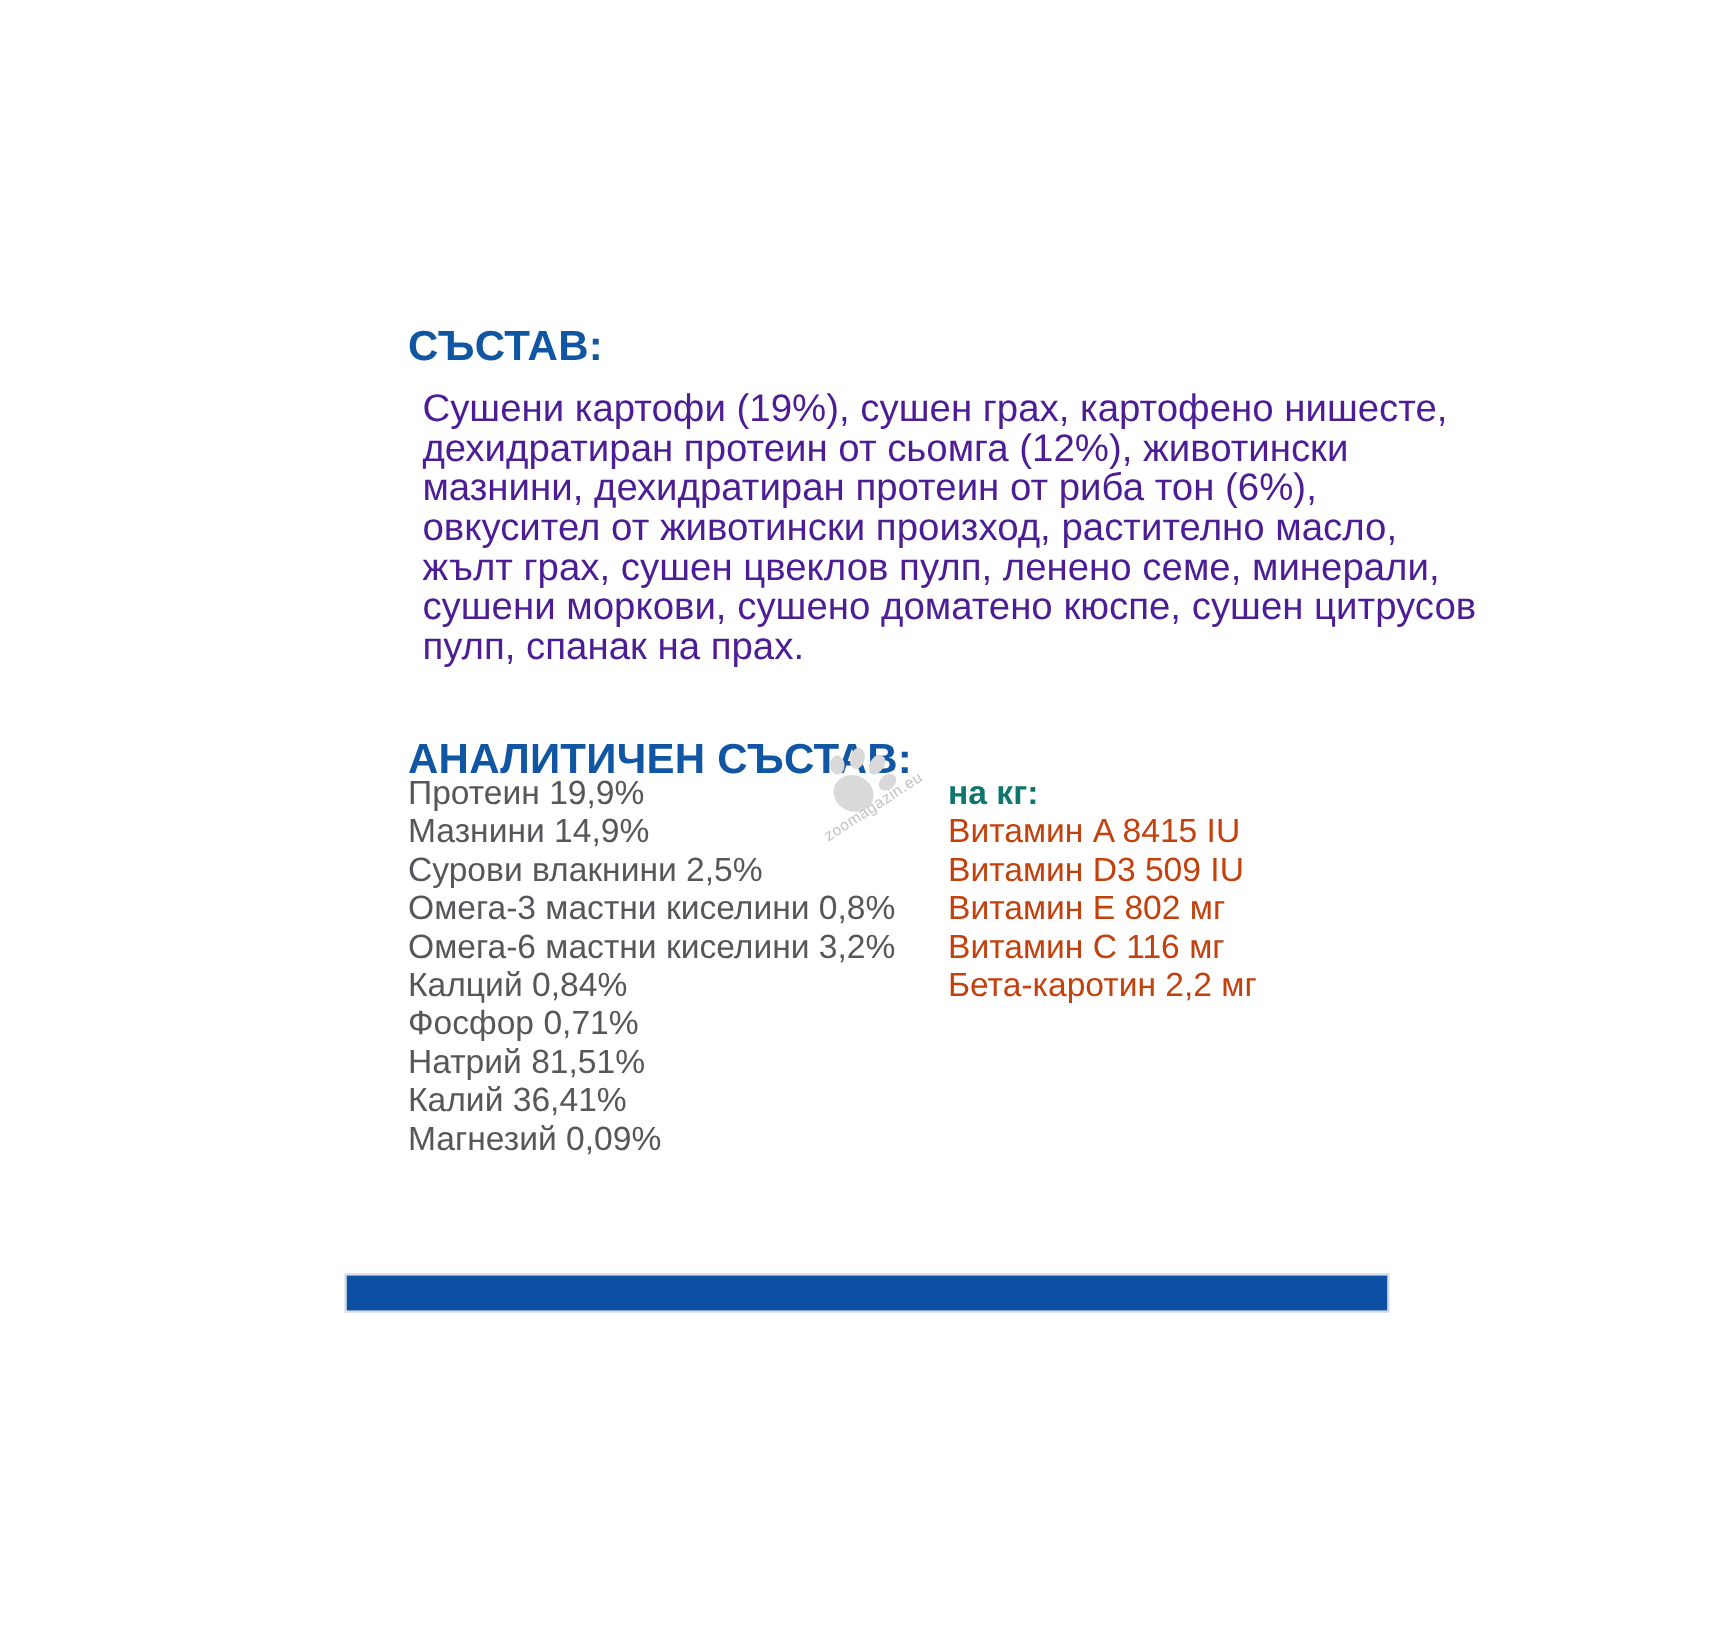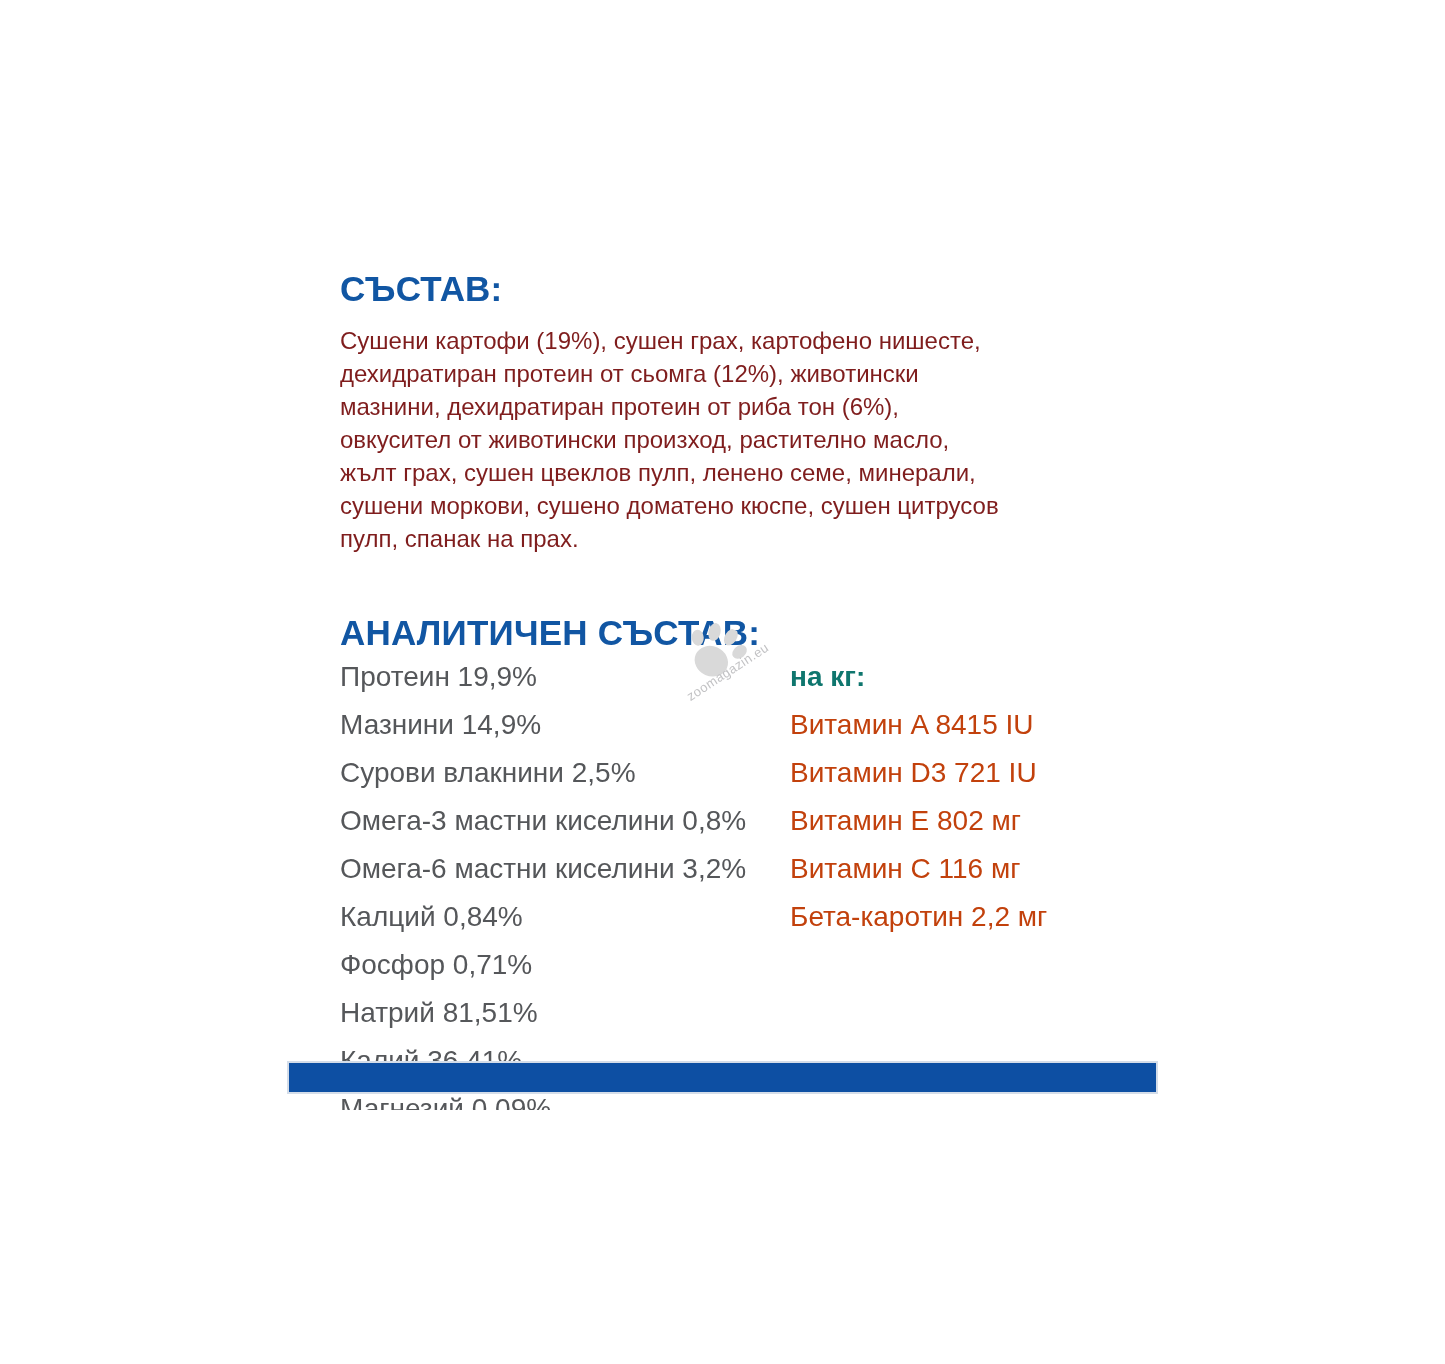--- a/index.html
+++ b/index.html
@@ -22,45 +22,44 @@
     font-size: 35px;
     font-weight: bold;
     color: #1156a3;
     letter-spacing: 0.2px;
     white-space: nowrap;
   }
   #composition-heading { top: 269px; }
   #analysis-heading   { top: 613px; }
   .body-text {
     position: absolute;
-    left: 340px;
+    left: 352px;
     top: 324px;
     margin: 0;
-    font-size: 24px;
+    font-size: 32px;
     line-height: 33px;
-    color: #7f1d1d;
+    color: #4c1d95;
     white-space: pre-line;
   }
   .columns {
     position: absolute;
     left: 340px;
     top: 645px;
   }
   ul.plain {
     list-style: none;
     margin: 0;
     padding: 0;
   }
   .nutrient-list li,
   .vitamin-list li,
   .per-kg {
     font-size: 28px;
     line-height: 32px;
     white-space: nowrap;
-    margin-top: 16px;
   }
   .nutrient-list { color: #55575a; }
   .vitamins {
     position: absolute;
     left: 450px; 
     top: 0;
   }
   .per-kg {
     font-weight: bold;
     color: #0f766e;
@@ -129,21 +128,21 @@
       <li>Фосфор 0,71%</li>
       <li>Натрий 81,51%</li>
       <li>Калий 36,41%</li>
       <li>Магнезий 0,09%</li>
     </ul>
 
     <div class="vitamins">
       <div class="per-kg">на кг:</div>
       <ul class="plain vitamin-list">
         <li>Витамин A 8415 IU</li>
-        <li>Витамин D3 721 IU</li>
+        <li>Витамин D3 509 IU</li>
         <li>Витамин E 802 мг</li>
         <li>Витамин C 116 мг</li>
         <li>Бета-каротин 2,2 мг</li>
       </ul>
     </div>
   </div>
 
   <div class="watermark">
     <svg class="paw" width="62" height="58" viewBox="0 0 62 58" aria-hidden="true">
       <g fill="#d9d9d9">

